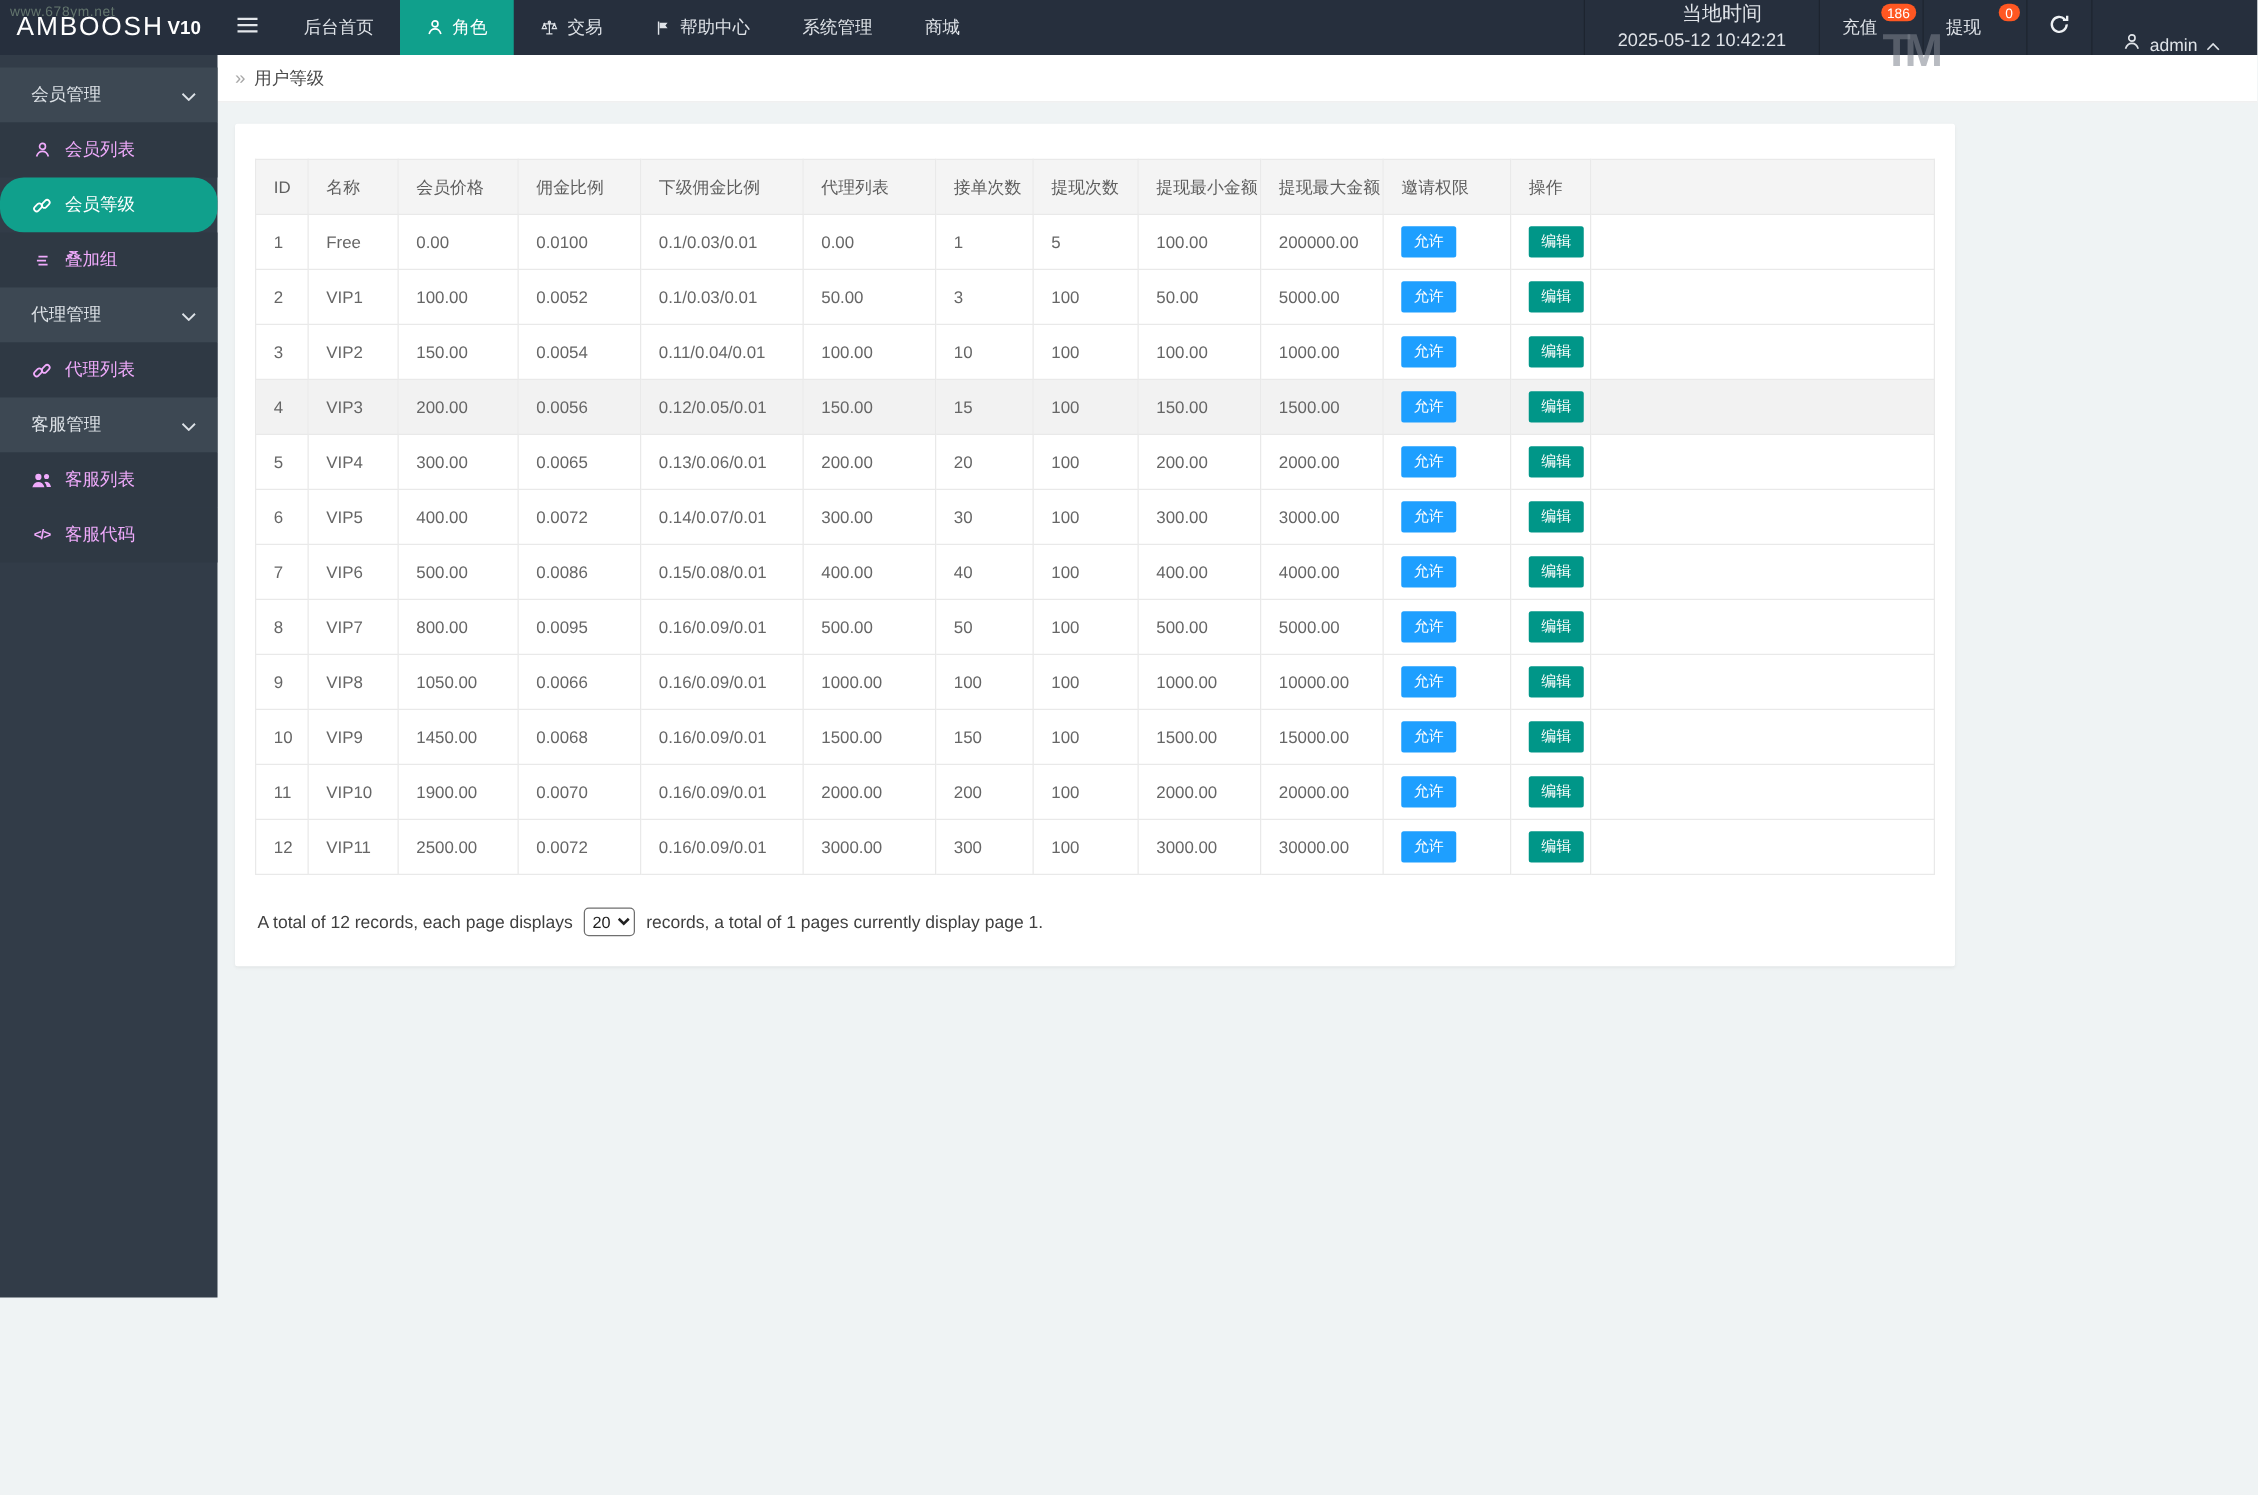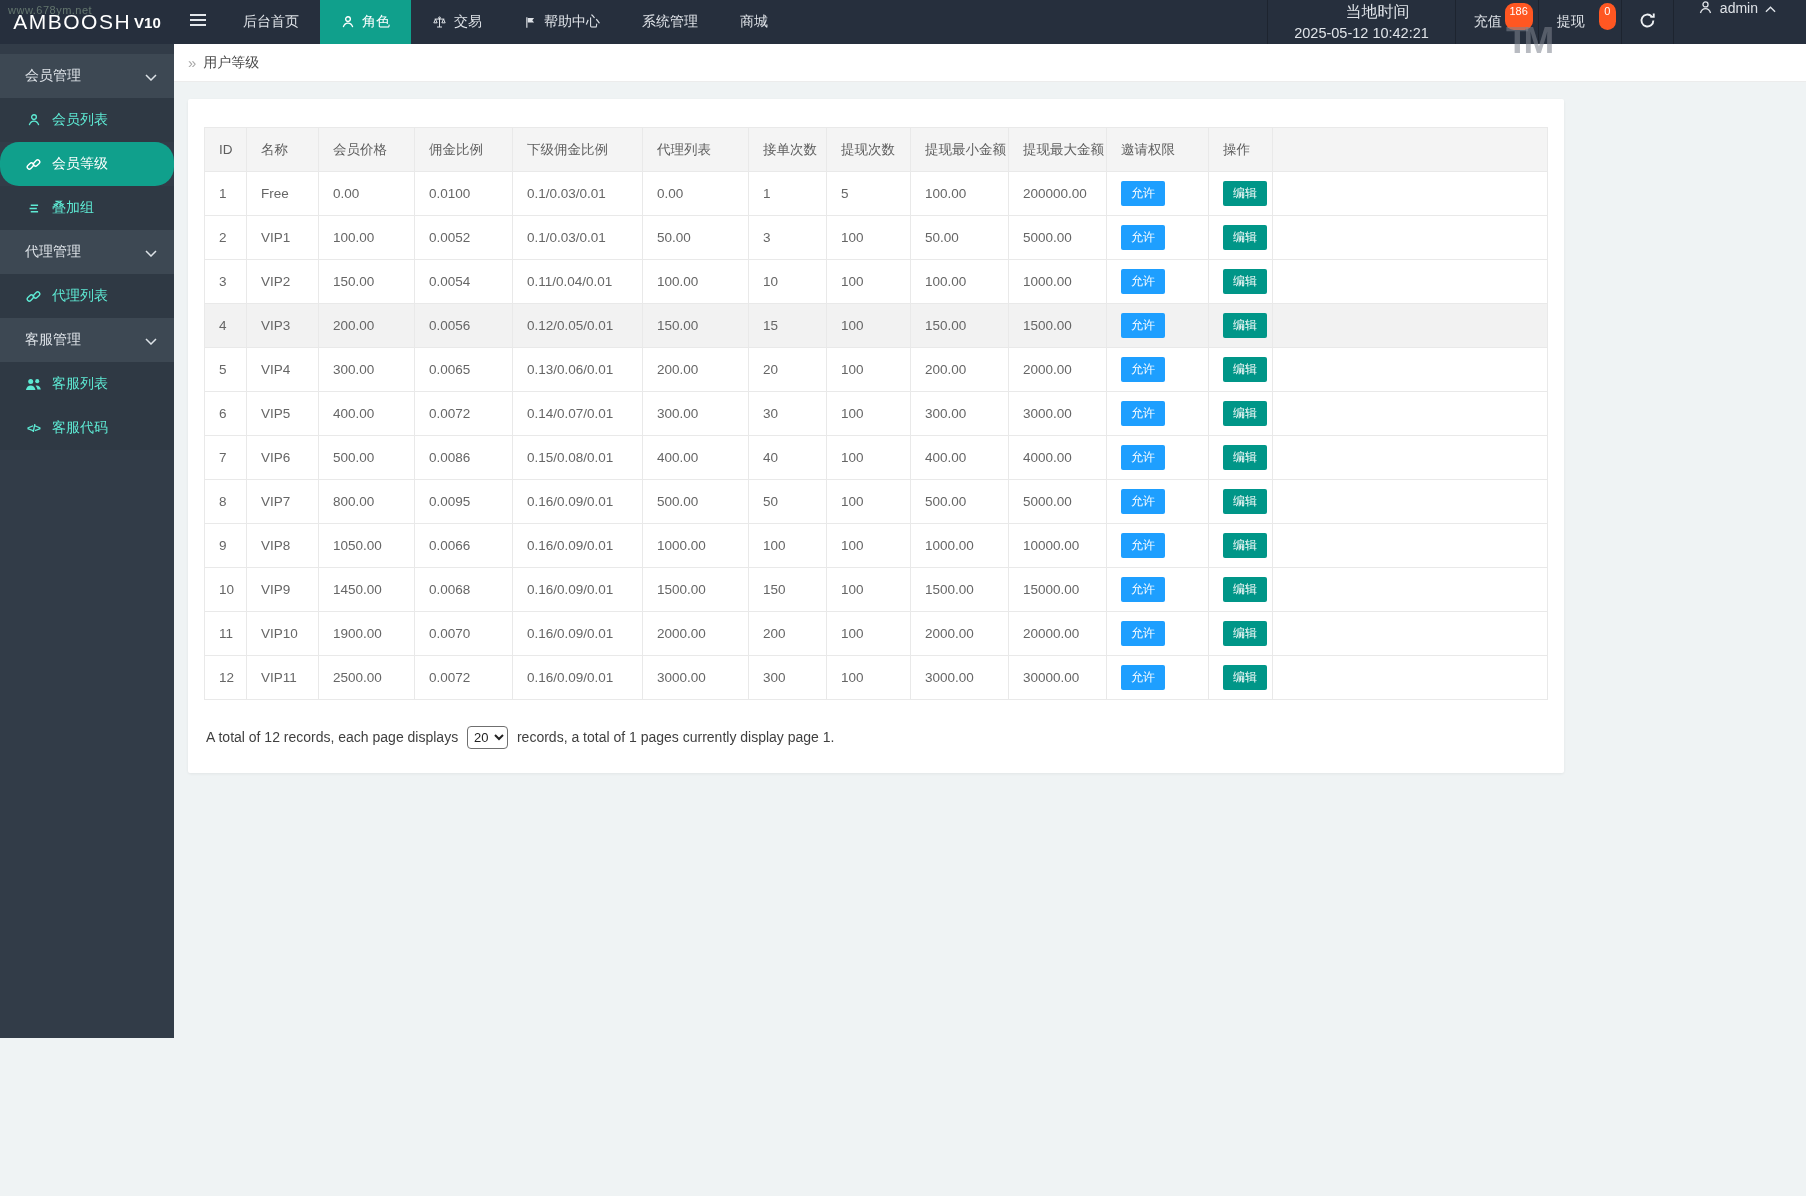--- a/index.html
+++ b/index.html
@@ -55,46 +55,46 @@
   }
   .time-label { font-size: 16px; margin-left: 32px; }
   .time-value { font-size: 14.5px; white-space: nowrap; }
   .nav-link {
     position: relative; display: flex; align-items: center;
     padding: 0 36px 0 18px; font-size: 14px; cursor: pointer; white-space: nowrap;
   }
   .badge {
     position: absolute; top: 3px; right: 5px;
     background: var(--badge, #ff5722); color: #fff;
-    font-size: 11px; line-height: 17px; height: 27px; min-width: 17px;
+    font-size: 11px; line-height: 17px; height: 14px; min-width: 17px;
     padding: 0 5px; border-radius: 9px; text-align: center;
   }
   .nav-icon-btn {
     width: 52px; display: flex; align-items: center; justify-content: center;
     cursor: pointer; color: #eef1f4;
   }
   .admin {
-    display: flex; align-items: flex-start; gap: 7px;
+    display: flex; align-items: flex-end; gap: 7px;
     padding: 0 30px 0 24px; font-size: 14px; cursor: pointer;
   }
 
   
   .sidebar {
     position: absolute; top: 44px; left: 0; width: 174px; height: 994px;
     background: var(--sidebar-bg, #323c48); padding-top: 10px; z-index: 4;
   }
   .side-group {
     height: 44px; display: flex; align-items: center; justify-content: space-between;
     padding: 0 17px 0 25px; font-size: 14px; cursor: pointer;
     background: var(--sidebar-group-bg, #3d4853); color: #dde2e7;
   }
   .side-item {
     height: 44px; display: flex; align-items: center; gap: 10px;
     padding: 0 12px 0 25px; font-size: 14px; cursor: pointer;
-    background: var(--sidebar-item-bg, #2f3944); color: #5eead4;
+    background: var(--sidebar-item-bg, #2f3944); color: #f0abfc;
   }
   .side-item.active { background: var(--accent, #10a08c); color: #fff; border-radius: 19px; }
   .side-item .ico { display: inline-flex; align-items: center; width: 17px; justify-content: center; }
   .code-glyph { font-size: 11px; font-weight: bold; letter-spacing: -1px; }
 
   
   .main { position: absolute; top: 44px; left: 174px; width: 1632px; }
   .breadcrumb {
     height: 38px; background: #fff; border-bottom: 1px solid #ececec;
     display: flex; align-items: center; gap: 7px; padding-left: 14px;

